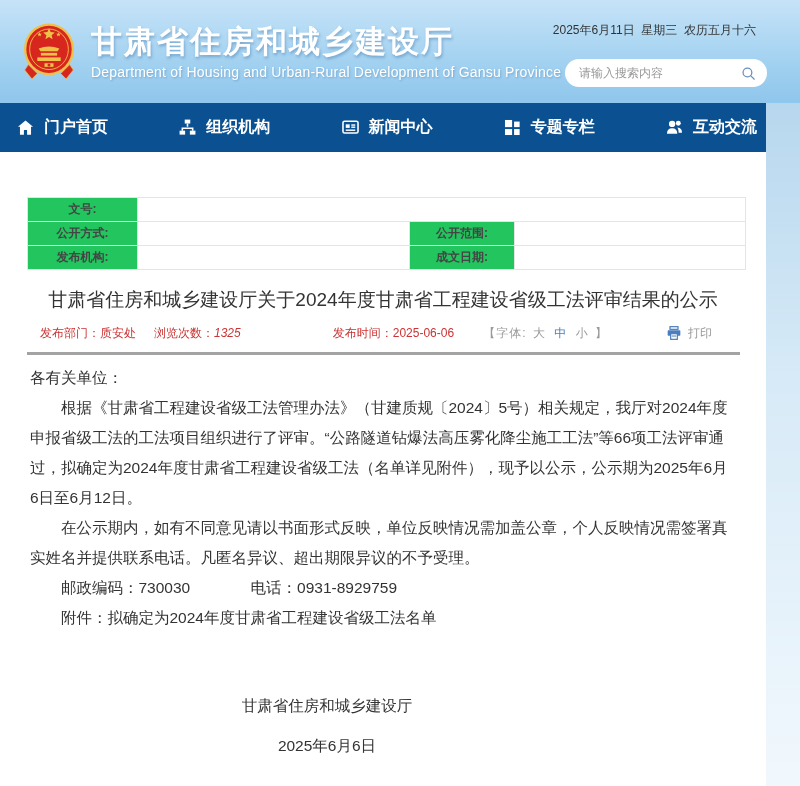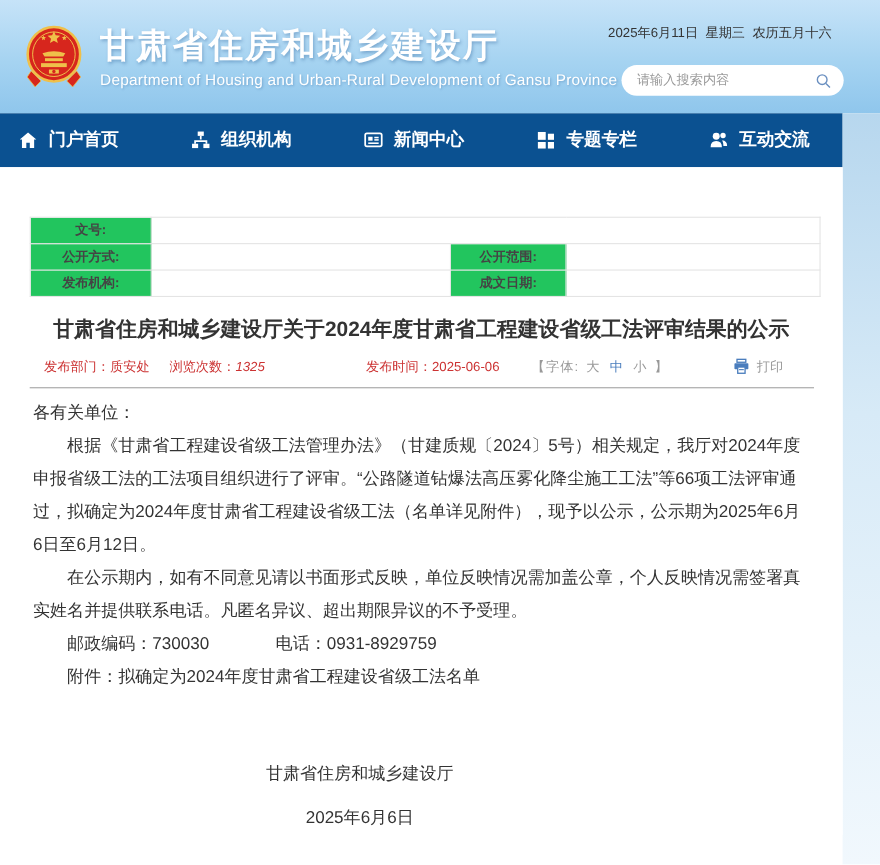--- a/index.html
+++ b/index.html
@@ -15,50 +15,50 @@
   .branding { position:absolute; left:22px; top:20px; display:flex; align-items:center;
     gap:15px; cursor:pointer; }
   .site-title { font-size:31px; font-weight:bold; color:#fff; letter-spacing:2px;
     text-shadow:1px 2px 3px rgba(25,80,140,.35); line-height:1.15; }
   .site-subtitle { font-size:14px; font-weight:normal; color:#fff; margin-top:4px;
     letter-spacing:.2px; text-shadow:1px 1px 2px rgba(25,80,140,.3); }
   .searchbox { position:absolute; right:33px; top:59px; width:202px; height:28px;
     background:#fff; border-radius:14px; display:flex; align-items:center;
     padding:0 10px 0 14px; }
   .searchbox input { border:none; outline:none; flex:1; font-size:12px; color:#333;
-    background:transparent; font-family:Liberation Mono, monospace; }
+    background:transparent; font-family:Liberation Serif, serif; }
   .searchbox input::placeholder { color:#999; }
 
   
   .nav { position:absolute; top:103px; left:0; width:766px; height:49px;
     background:#0b5191; display:flex; align-items:center; justify-content:space-between;
-    padding:0 24px 0 10px;gap:35px; }
+    padding:0 3px 0 10px;gap:35px; }
   .nav-item { display:flex; align-items:center; gap:9px; color:#fff; font-size:16px;
     font-weight:bold; padding:0 6px; cursor:pointer; white-space:nowrap; }
   .nav-item svg { display:block; }
 
   .strip { position:absolute; top:103px; right:0; width:34px; height:683px;
     background:linear-gradient(180deg,#b7d7ee 0%,#d7eaf7 40%,#f1f8fd 100%); }
 
   
   .content { position:absolute; top:152px; left:0; width:766px; background:#fff; }
 
   table.doc { border-collapse:collapse; margin:45px 0 0 27px; width:719px;
     font-size:12px; color:#333; table-layout:fixed; }
   table.doc td { border:1px solid #e4e4e4; height:24px; padding:0 6px; }
   td.lbl { text-align:center; font-weight:bold; color:#444; background:#22c55e; }
   td.val {}
   col.c1 { width:110px; } col.c2 { width:272px; } col.c3 { width:105px; } col.c4 {}
 
-  .title { margin:17px 28px 0; text-align:center; font-size:19px; font-weight:bold;
+  .title { margin:17px 28px 0; text-align:center; font-size:19px; font-weight:normal;
     color:#333; line-height:1.4; }
 
   .meta { margin:11px 26px 0 27px; padding:0 28px 10px 13px; display:flex;
     justify-content:space-between; align-items:center; font-size:12px;
-    border-bottom:1px solid #a3a3a3; }
+    border-bottom:3px solid #a3a3a3; }
   .meta-left { color:#cc3333; display:flex; align-items:center; }
   .m-dept { margin-right:18px; }
   .m-views { margin-right:92px; }
   .m-views .num { font-style:italic; }
   .meta-right { display:flex; align-items:center; color:#999;gap:30px; }
   .font-sizer { margin-right:28px; letter-spacing:1px; }
   .font-sizer .sz { cursor:pointer; padding:0 2px; }
   .font-sizer .sz.mid { color:#4a7dbd; }
   .print-btn { display:flex; align-items:center; gap:6px; cursor:pointer; color:#999; }
 

